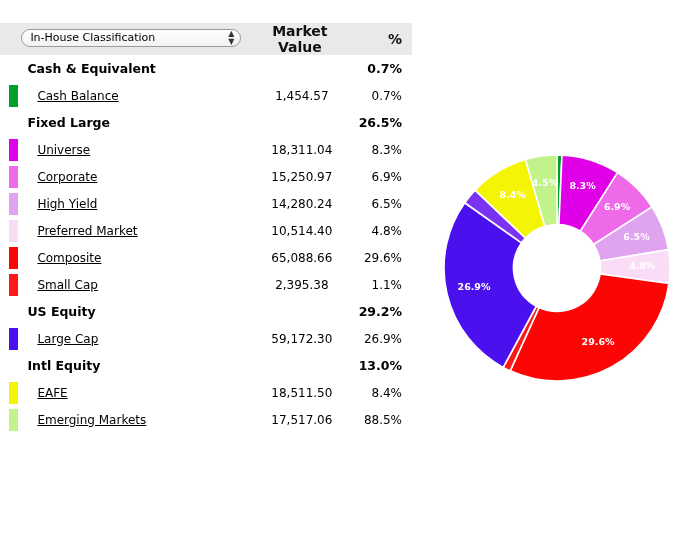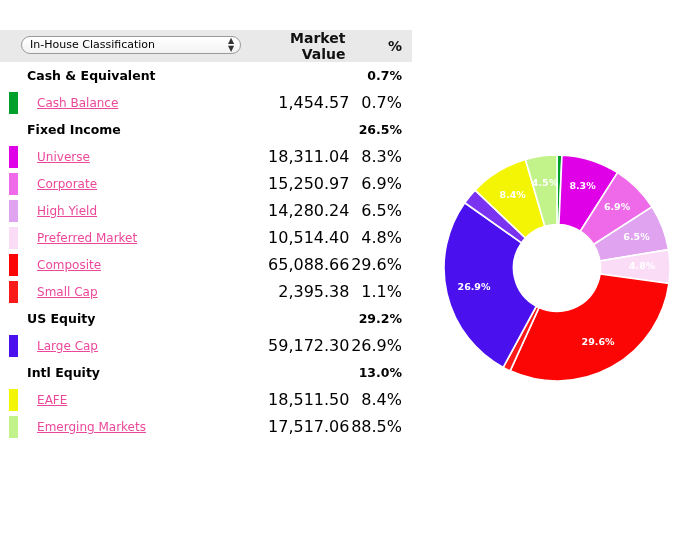--- a/index.html
+++ b/index.html
@@ -22,33 +22,33 @@
     top: 2px;
     font-size: 15px;
     font-weight: bold;
     letter-spacing: 0.1px;
   }
 
   
   #alloc-table {
     position: absolute;
     left: 0px;
-    top: 30px;
+    top: 23px;
     width: 412px;
     border-collapse: collapse;
     font-size: 12px;
   }
   #alloc-table td, #alloc-table th {
     padding: 0;
     vertical-align: middle;
   }
 
   .col-swatch { width: 20px; }
   .col-label  { width: 220px; }
-  .col-value  { width: 112px; text-align: right; }
+  .col-value  { width: 112px; text-align: center; }
   .col-pct    { width: 54px;  text-align: right; padding-right: 10px !important; }
 
   
   .hdr-row td { background: #e9e9e9; height: 25px; }
   .hdr-row .col-value, .hdr-row .col-pct {
     font-size: 14px;
     font-weight: bold;
     color: #111;
   }
   .hdr-row .col-value { padding-right: 4px !important; }
@@ -86,26 +86,26 @@
     height: 27px;
     font-size: 12.5px;
     font-weight: bold;
   }
   .group-row .col-label { padding-left: 8px !important; }
 
   
   .item-row td { height: 27px; }
   .item-row .col-label { padding-left: 18px !important; }
   .item-link {
-    color: #ec4899;
+    color: #000000;
     text-decoration: underline;
     font-size: 12px;
     cursor: pointer;
   }
-  .item-row .col-value, .item-row .col-pct { font-size: 16px; color: #000; }
+  .item-row .col-value, .item-row .col-pct { font-size: 12px; color: #000; }
 
   .swatch {
     display: block;
     width: 9px;
     height: 22px;
     margin-left: 9px;
   }
 
   
   .total-row td {
@@ -165,21 +165,21 @@
       <tr class="item-row">
         <td class="col-swatch">
           <span class="swatch" style="background: rgb(0, 160, 42);"></span>
         </td>
         <td class="col-label"><span class="item-link">Cash Balance</span></td>
         <td class="col-value">1,454.57</td>
         <td class="col-pct">0.7%</td>
       </tr>
       <tr class="group-row">
         <td class="col-swatch"></td>
-        <td class="col-label"><span>Fixed Income</span></td>
+        <td class="col-label"><span>Fixed Large</span></td>
         <td class="col-value"></td>
         <td class="col-pct">26.5%</td>
       </tr>
       <tr class="item-row">
         <td class="col-swatch">
           <span class="swatch" style="background: rgb(224, 0, 232);"></span>
         </td>
         <td class="col-label"><span class="item-link">Universe</span></td>
         <td class="col-value">18,311.04</td>
         <td class="col-pct">8.3%</td>

